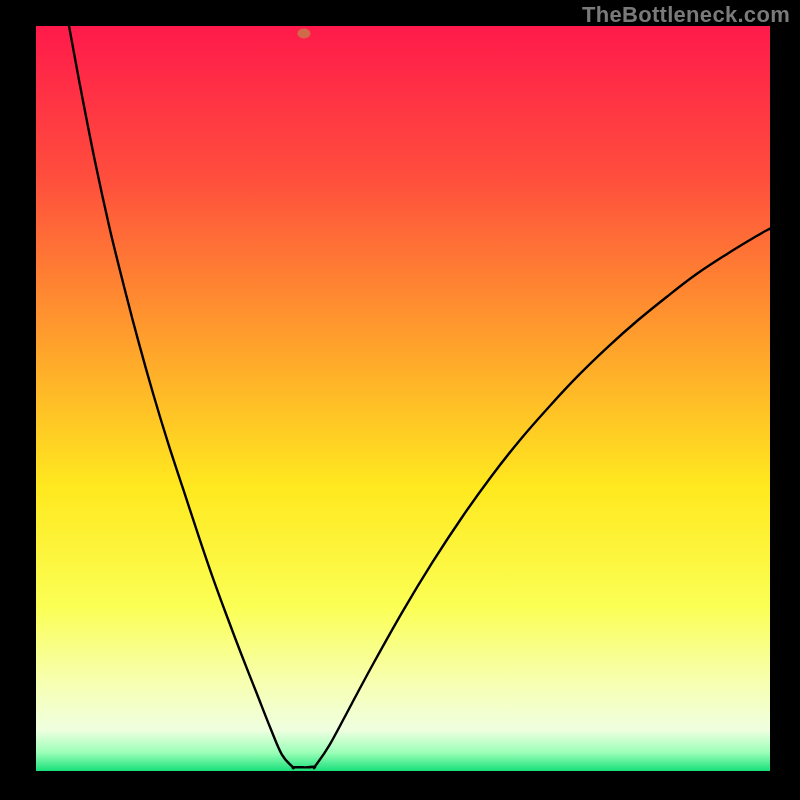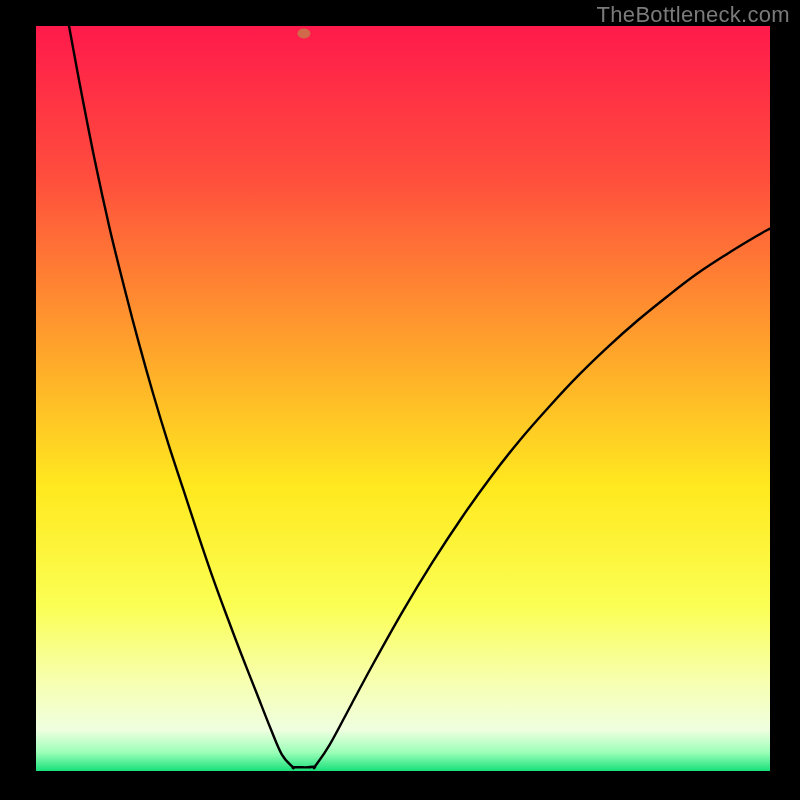--- a/index.html
+++ b/index.html
@@ -16,21 +16,21 @@
     width: 800px;
     height: 800px;
     background: #000;
   }
   .watermark {
     position: absolute;
     top: 2px;
     right: 10px;
     color: #7a7a7a;
     font-size: 22px;
-    font-weight: 400;
+    font-weight: 700;
     letter-spacing: 0.3px;
     z-index: 5;
     user-select: none;
   }
   svg.plot {
     position: absolute;
     left: 0;
     top: 0;
     width: 800px;
     height: 800px;

